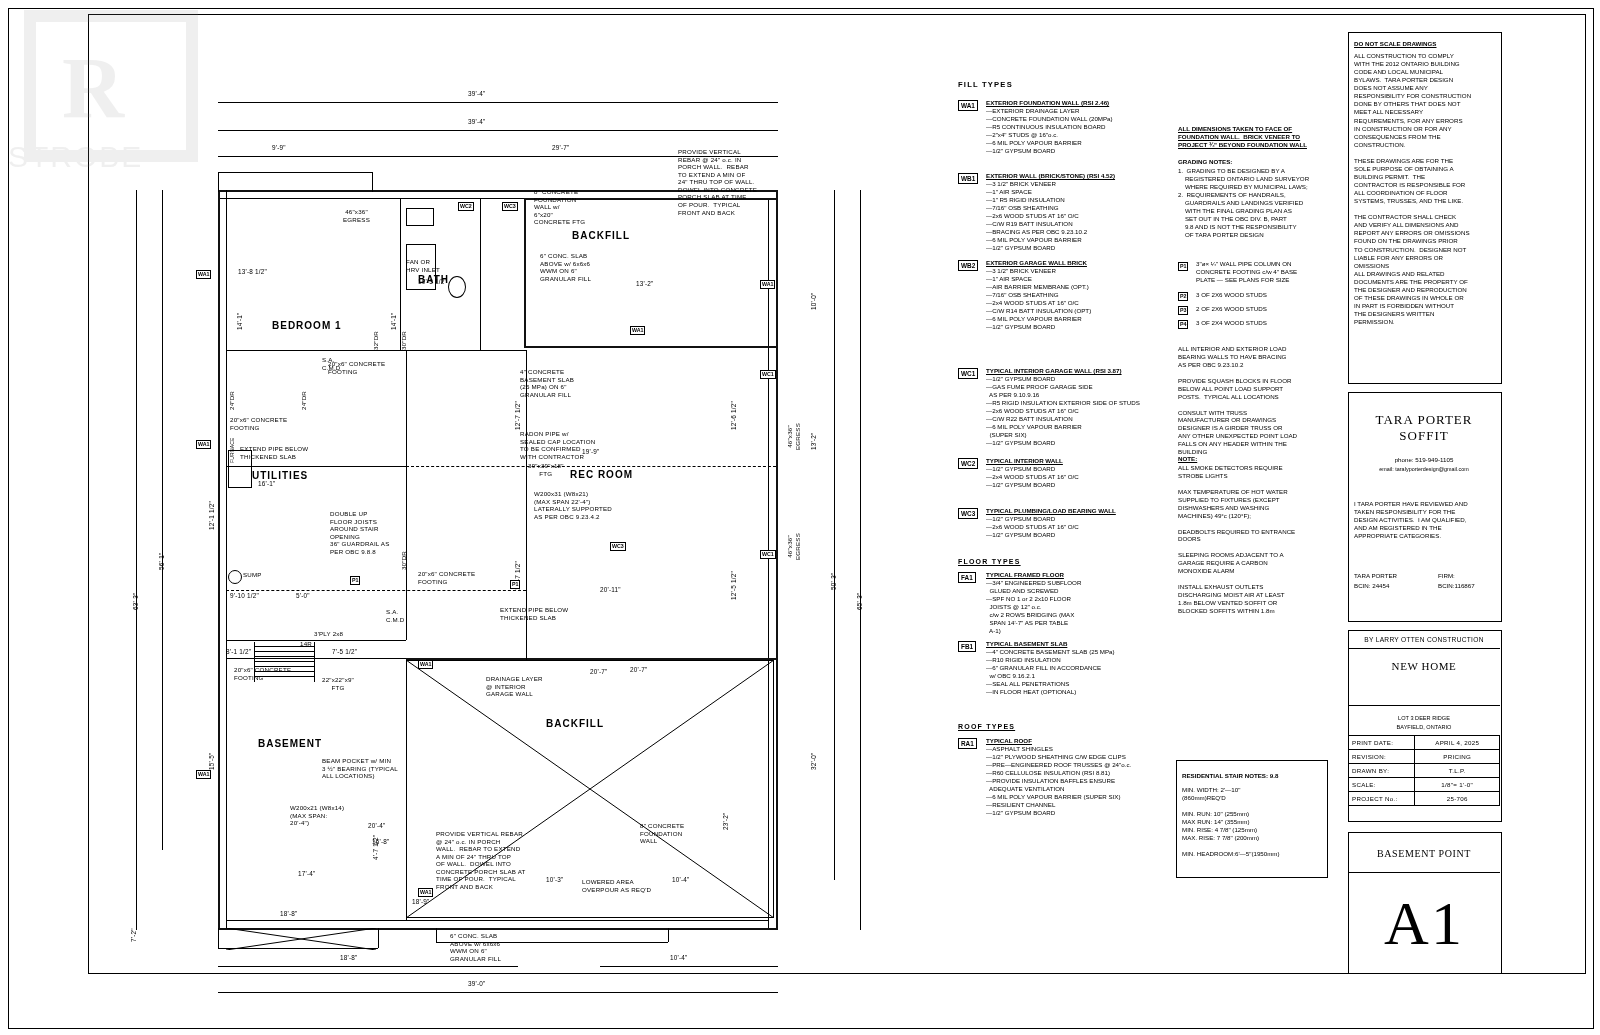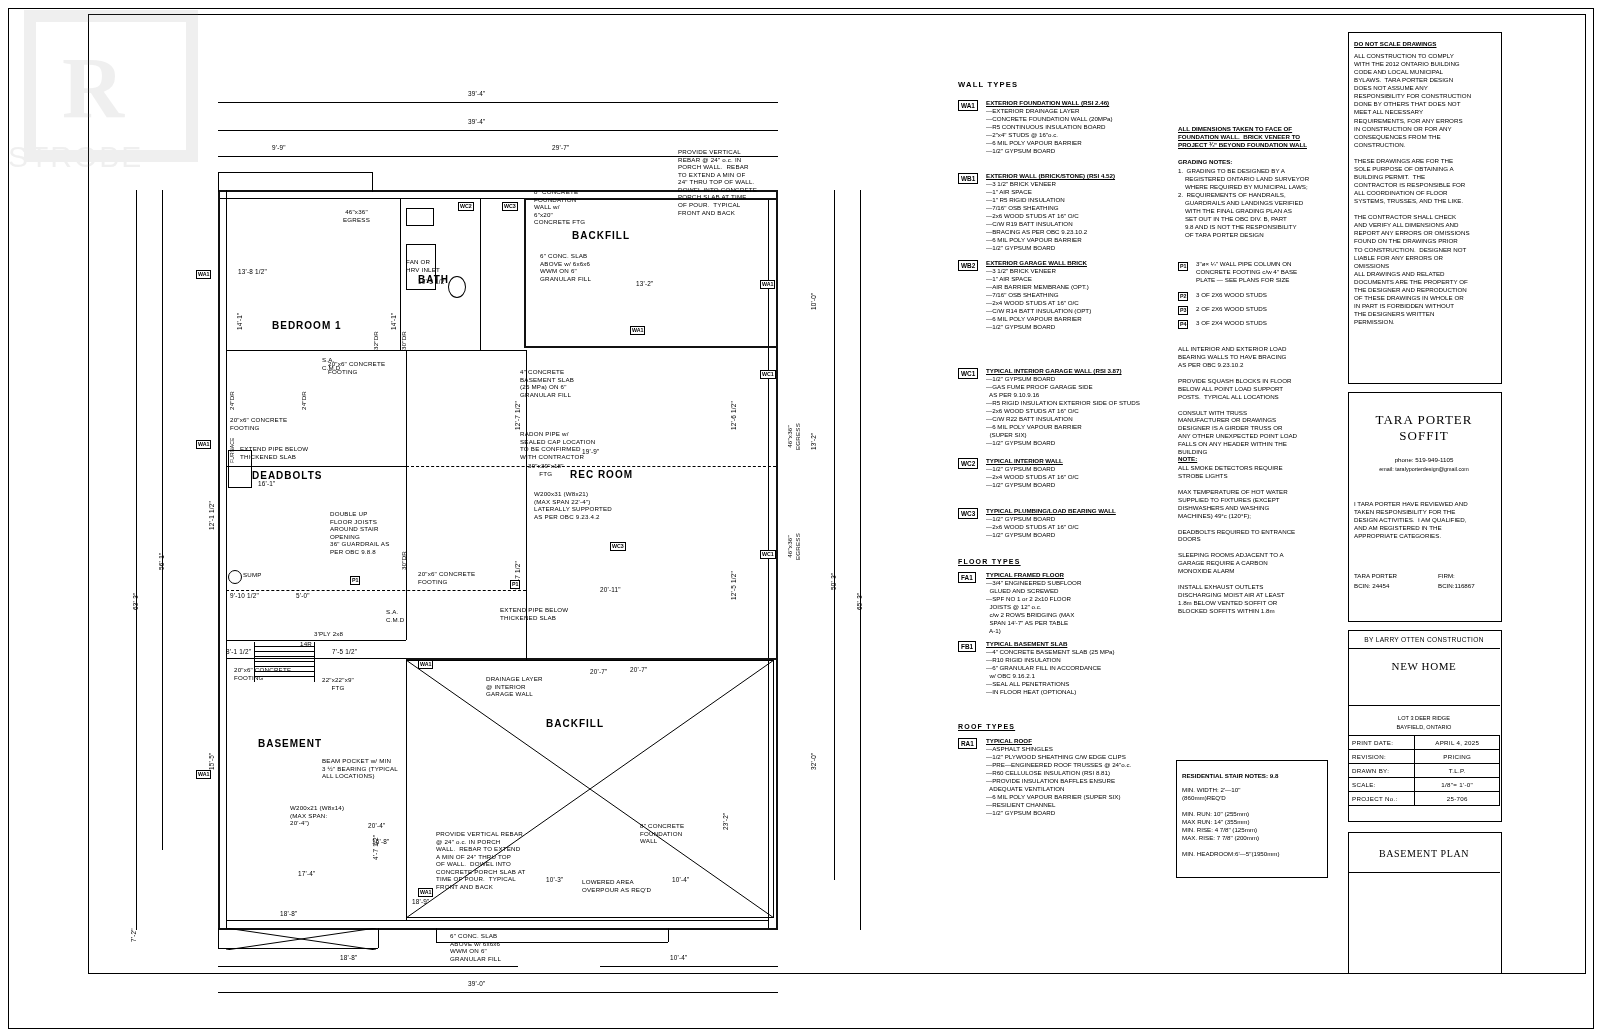--- a/index.html
+++ b/index.html
@@ -122,21 +122,21 @@
     <div style="position:absolute;left:306px;top:214px;width:28px;height:44px;border:1px solid #000;"></div>
     <div style="position:absolute;left:348px;top:246px;width:16px;height:20px;border:1px solid #000;border-radius:50%;"></div>
     <div style="position:absolute;left:306px;top:178px;width:26px;height:16px;border:1px solid #000;"></div>
 
     <div style="position:absolute;left:128px;top:420px;width:22px;height:36px;border:1px solid #000;"></div>
     <div style="position:absolute;left:128px;top:540px;width:12px;height:12px;border:1px solid #000;border-radius:50%;"></div>
 
     <div class="room" style="left:172px;top:290px;">BEDROOM 1</div>
     <div class="room" style="left:318px;top:244px;">BATH</div>
     <div class="room" style="left:470px;top:395px;margin-top:44px;">REC ROOM</div>
-    <div class="room" style="left:152px;top:440px;">DEADBOLTS</div>
+    <div class="room" style="left:152px;top:440px;">UTILITIES</div>
     <div class="room" style="left:158px;top:708px;">BASEMENT</div>
     <div class="room" style="left:472px;top:200px;">BACKFILL</div>
     <div class="room" style="left:446px;top:688px;">BACKFILL</div>
     <div class="lbl" style="left:129px;top:433px;font-size:5px;transform:rotate(-90deg);transform-origin:left top;">FURNACE</div>
     <div class="lbl" style="left:143px;top:541px;">SUMP</div>
 
     <div class="ln h" style="left:118px;top:72px;width:560px;"></div>
     <div class="dim" style="left:368px;top:60px;">39'-4"</div>
     <div class="ln h" style="left:118px;top:100px;width:560px;"></div>
     <div class="dim" style="left:368px;top:88px;">39'-4"</div>
@@ -304,21 +304,21 @@
     <div class="tag" style="left:660px;top:250px;">WA1</div>
     <div class="tag" style="left:660px;top:340px;">WC1</div>
     <div class="tag" style="left:660px;top:520px;">WC1</div>
     <div class="tag" style="left:510px;top:512px;">WC3</div>
     <div class="tag" style="left:318px;top:630px;">WA1</div>
     <div class="tag" style="left:318px;top:858px;">WA1</div>
     <div class="tag" style="left:250px;top:546px;">P1</div>
     <div class="tag" style="left:410px;top:550px;">P1</div>
   </div>
 
-  <div class="noteshd" style="left:958px;top:80px;">WALL TYPES</div>
+  <div class="noteshd" style="left:958px;top:80px;">FILL TYPES</div>
 
   <div class="wtag" style="left:958px;top:100px;">WA1</div>
   <div class="notes" style="left:986px;top:99px;font-weight:bold;text-decoration:underline;">EXTERIOR FOUNDATION WALL (RSI 2.46)</div>
   <div class="notes" style="left:986px;top:107px;">—EXTERIOR DRAINAGE LAYER
 —CONCRETE FOUNDATION WALL (20MPa)
 —R5 CONTINUOUS INSULATION BOARD
 —2"x4" STUDS @ 16"o.c.
 —6 MIL POLY VAPOUR BARRIER
 —1/2" GYPSUM BOARD</div>
 
@@ -555,16 +555,17 @@
       </tr>
       <tr>
         <td class="k">PROJECT No.:</td>
         <td class="v">25-706</td>
       </tr>
     </tbody>
       </table>
   </div>
 
   <div class="tb" style="left:1348px;top:832px;width:152px;height:140px;"></div>
-  <div class="firm ctr" style="left:1348px;top:848px;width:152px;font-size:10px;letter-spacing:.6px;">BASEMENT PLAN</div>
+  <div class="firm ctr" style="left:1348px;top:848px;width:152px;font-size:10px;letter-spacing:.6px;">BASEMENT POINT</div>
   <div class="ln h" style="left:1348px;top:872px;width:152px;"></div>
+  <div class="title-a1 ctr" style="left:1348px;top:888px;width:152px;">A1</div>
 
 </div>
 
 </body></html>

